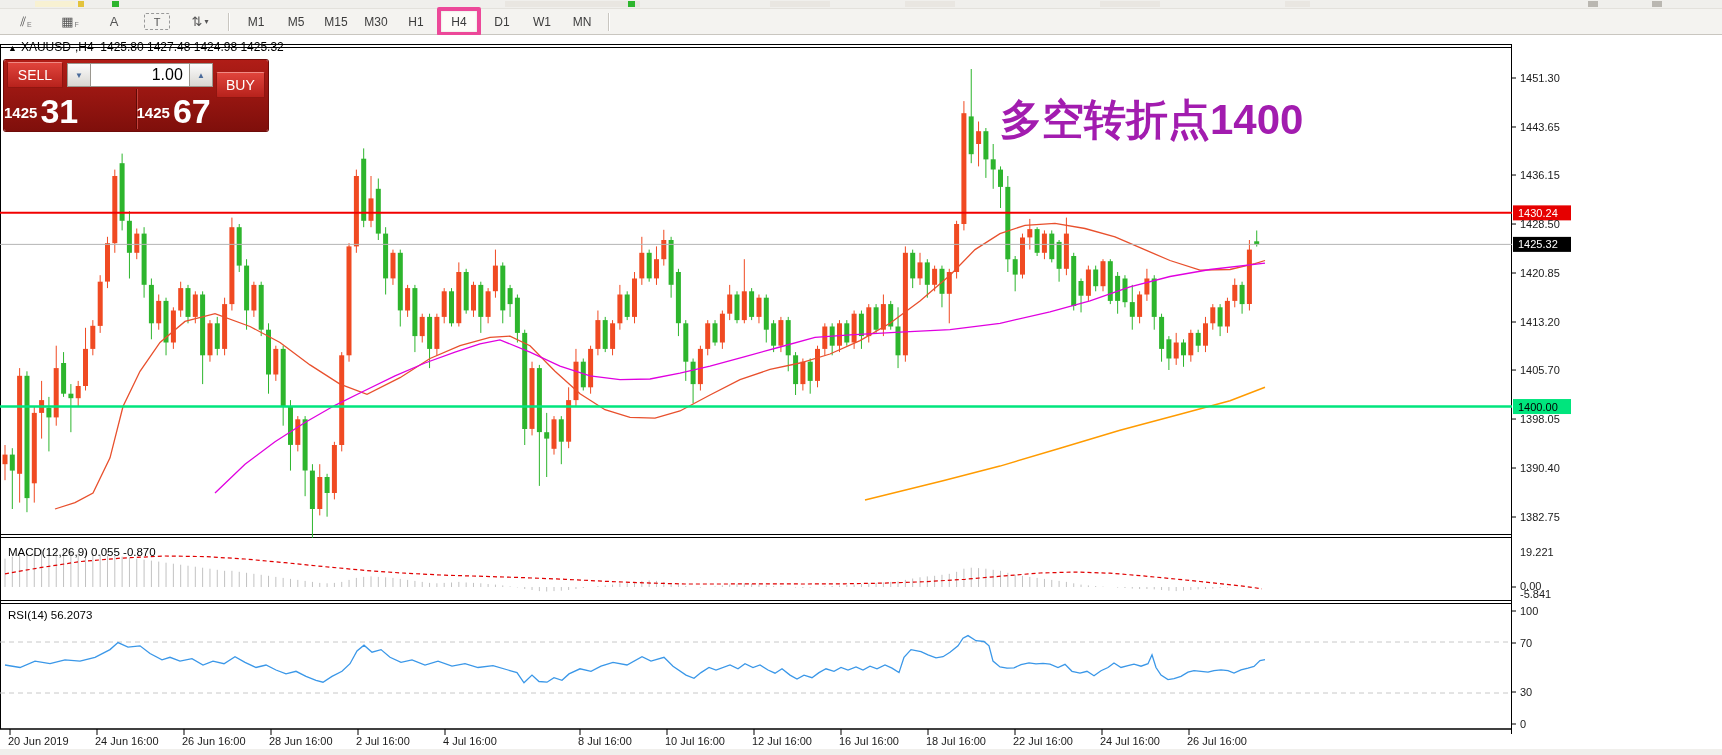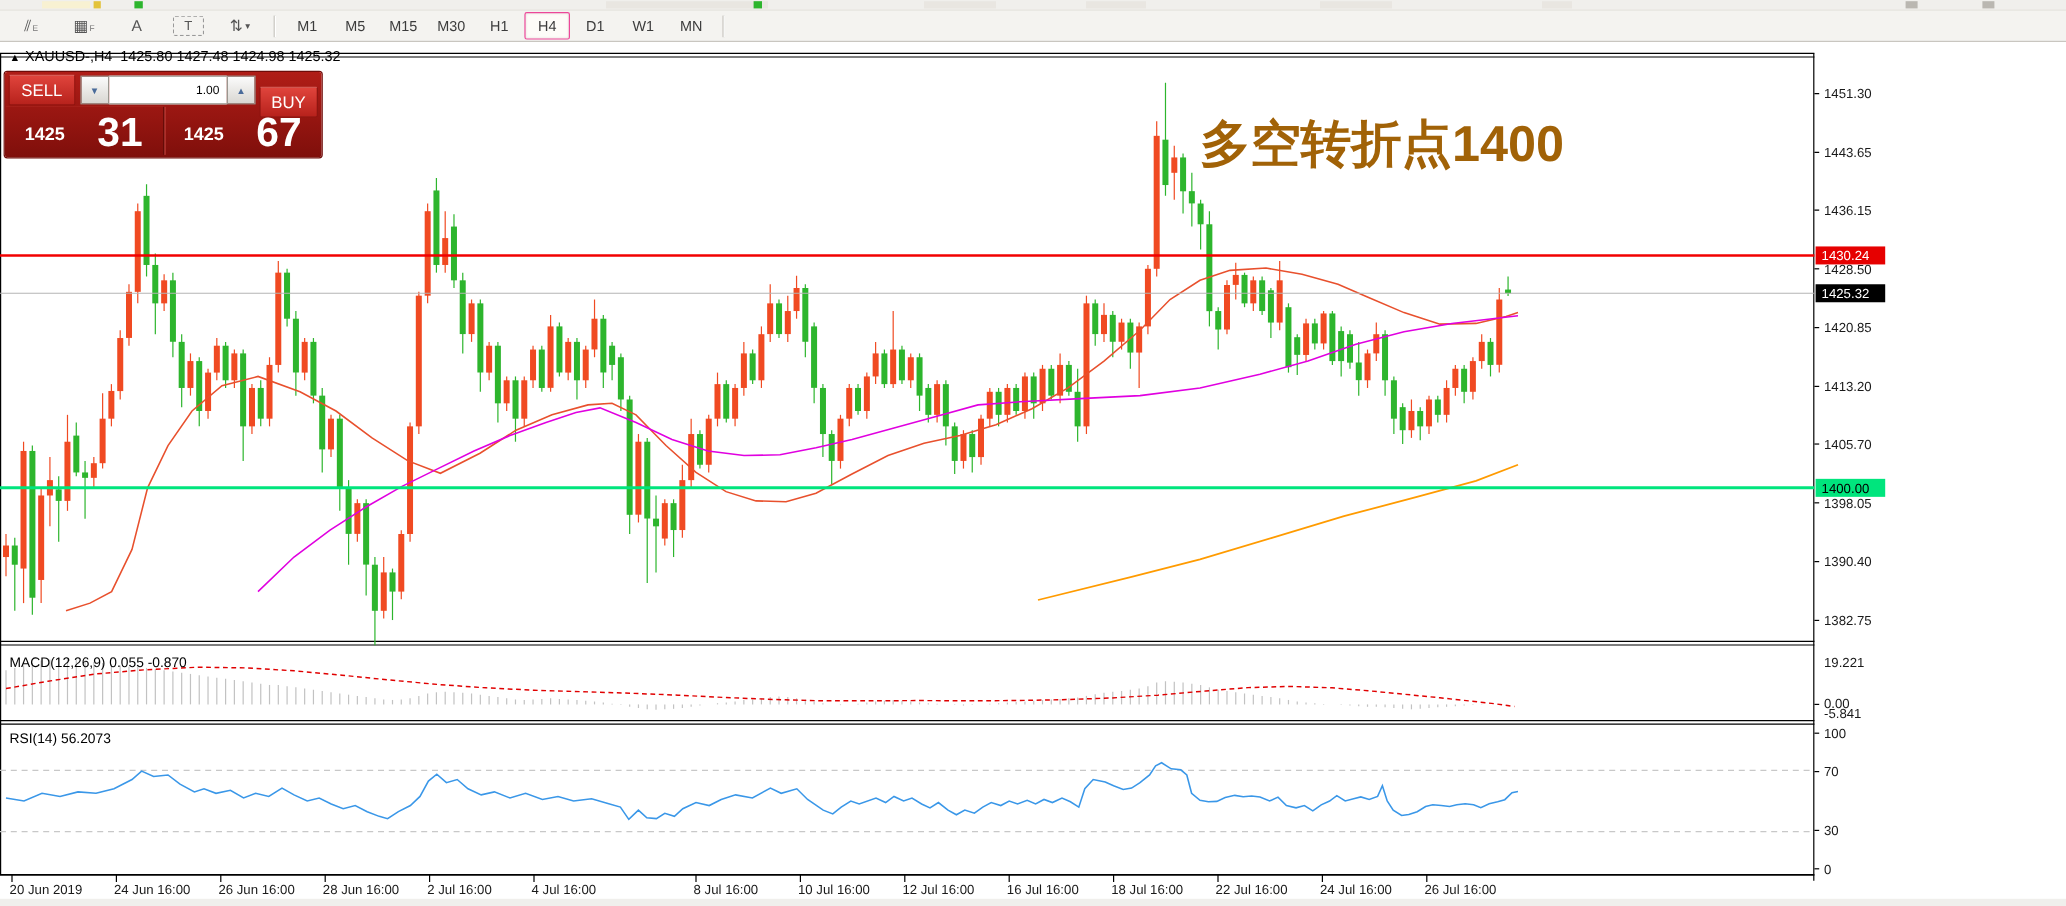--- a/index.html
+++ b/index.html
@@ -9,48 +9,48 @@
   .sliver{position:relative;height:8px;background:#f0efec;border-bottom:1px solid #e3e1dc;}
   .sliver .mk{position:absolute;top:1px;height:6px;}
   
   .toolbar{position:relative;height:25px;background:#f4f3f0;border-bottom:1px solid #c9c6c0;
            display:flex;align-items:center;padding-left:4px;}
   .tb-btn{height:21px;min-width:26px;padding:0 5px;margin:0 1px;display:flex;align-items:center;justify-content:center;
           font-size:12px;color:#3c3c3c;border:1px solid transparent;border-radius:2px;cursor:default;background:transparent;}
   .tb-btn.icon{font-size:13px;color:#555;min-width:30px;}
   .tb-btn .sub{font-size:7px;margin-left:1px;margin-top:6px;color:#777;}
   .tb-btn.boxT{border:1px dashed #999;height:15px;min-width:14px;margin:0 8px;font-size:11px;}
-  .tb-btn.active{background:#fdfcf8;border:1px solid #ec4899;box-shadow:inset 0 0 2px #d8d5cf;}
+  .tb-btn.active{background:#fdfcf8;border:4px solid #ec4899;box-shadow:inset 0 0 2px #d8d5cf;}
   .tb-sep{width:1px;height:18px;background:#c9c6c0;margin:0 6px;border-right:1px solid #fff;}
   .caret{font-size:8px;color:#555;margin-left:2px;}
   
   .chart-area{position:relative;width:1722px;height:721px;background:#fff;}
   svg{position:absolute;left:0;top:0;}
   .sym-title{position:absolute;left:8px;top:5px;font-size:12px;color:#000;letter-spacing:0;}
   .sym-title .arr{font-size:9px;margin-right:4px;}
   
   .trade-panel{position:absolute;left:4px;top:25px;width:264px;height:71px;
                background:linear-gradient(#b01d17,#7f0f0b);border-radius:2px;box-shadow:0 0 0 1px #6e0c09;}
   .tp-row1{display:flex;align-items:center;height:26px;padding:2px 3px 0 3px;justify-content:center;}
   .tp-btn{height:24px;color:#fff;font-size:14px;display:flex;align-items:center;justify-content:center;
           background:linear-gradient(#e0443c,#b7221c);border:1px solid #8f1510;border-top:1px solid #f08a84;
           border-radius:2px;cursor:pointer;}
   .tp-sell{width:64px;}
   .tp-buy{width:56px;margin-left:3px;margin-top:20px;}
   .spin{display:flex;align-items:center;margin-left:4px;}
   .spin-btn{width:22px;height:22px;background:linear-gradient(#fbfbfb,#d9d7d2);border:1px solid #9a978f;
             font-size:8px;color:#4a6b9a;display:flex;align-items:center;justify-content:center;cursor:pointer;}
   .spin input{width:90px;height:20px;border:1px solid #9a978f;border-left:none;border-right:none;
-              font-size:10px;text-align:right;padding-right:6px;font-family:"Liberation Sans",sans-serif;}
+              font-size:16px;text-align:right;padding-right:6px;font-family:"Liberation Sans",sans-serif;}
   .tp-row2{display:flex;height:40px;margin-top:1px;}
-  .tp-half{flex:1;display:flex;align-items:flex-end;justify-content:center;color:#fff;padding-bottom:3px;gap:24px;}
+  .tp-half{flex:1;display:flex;align-items:flex-end;color:#fff;padding-bottom:3px;}
   .tp-half.l{border-right:1px solid #5e0a07;box-shadow:1px 0 0 #c4423c;}
   .px-small{font-size:15px;font-weight:bold;margin-right:3px;line-height:26px;}
   .px-big{font-size:34px;font-weight:bold;line-height:30px;}
-  .annotation{position:absolute;left:1000px;top:57px;font-size:42px;font-weight:bold;color:#a16207;
+  .annotation{position:absolute;left:1000px;top:57px;font-size:42px;font-weight:bold;color:#a21caf;
               font-family:"Liberation Sans","DejaVu Sans",sans-serif;white-space:nowrap;}
 </style>
 </head>
 <body>
 
 <div class="app">
   <div class="sliver" id="sliver">
       <div class="mk" style="left: 35px; width: 40px; background: rgb(248, 241, 210);"></div>
       <div class="mk" style="left: 78px; width: 6px; background: rgb(227, 195, 60);"></div>
       <div class="mk" style="left: 112px; width: 7px; background: rgb(45, 181, 45);"></div>

